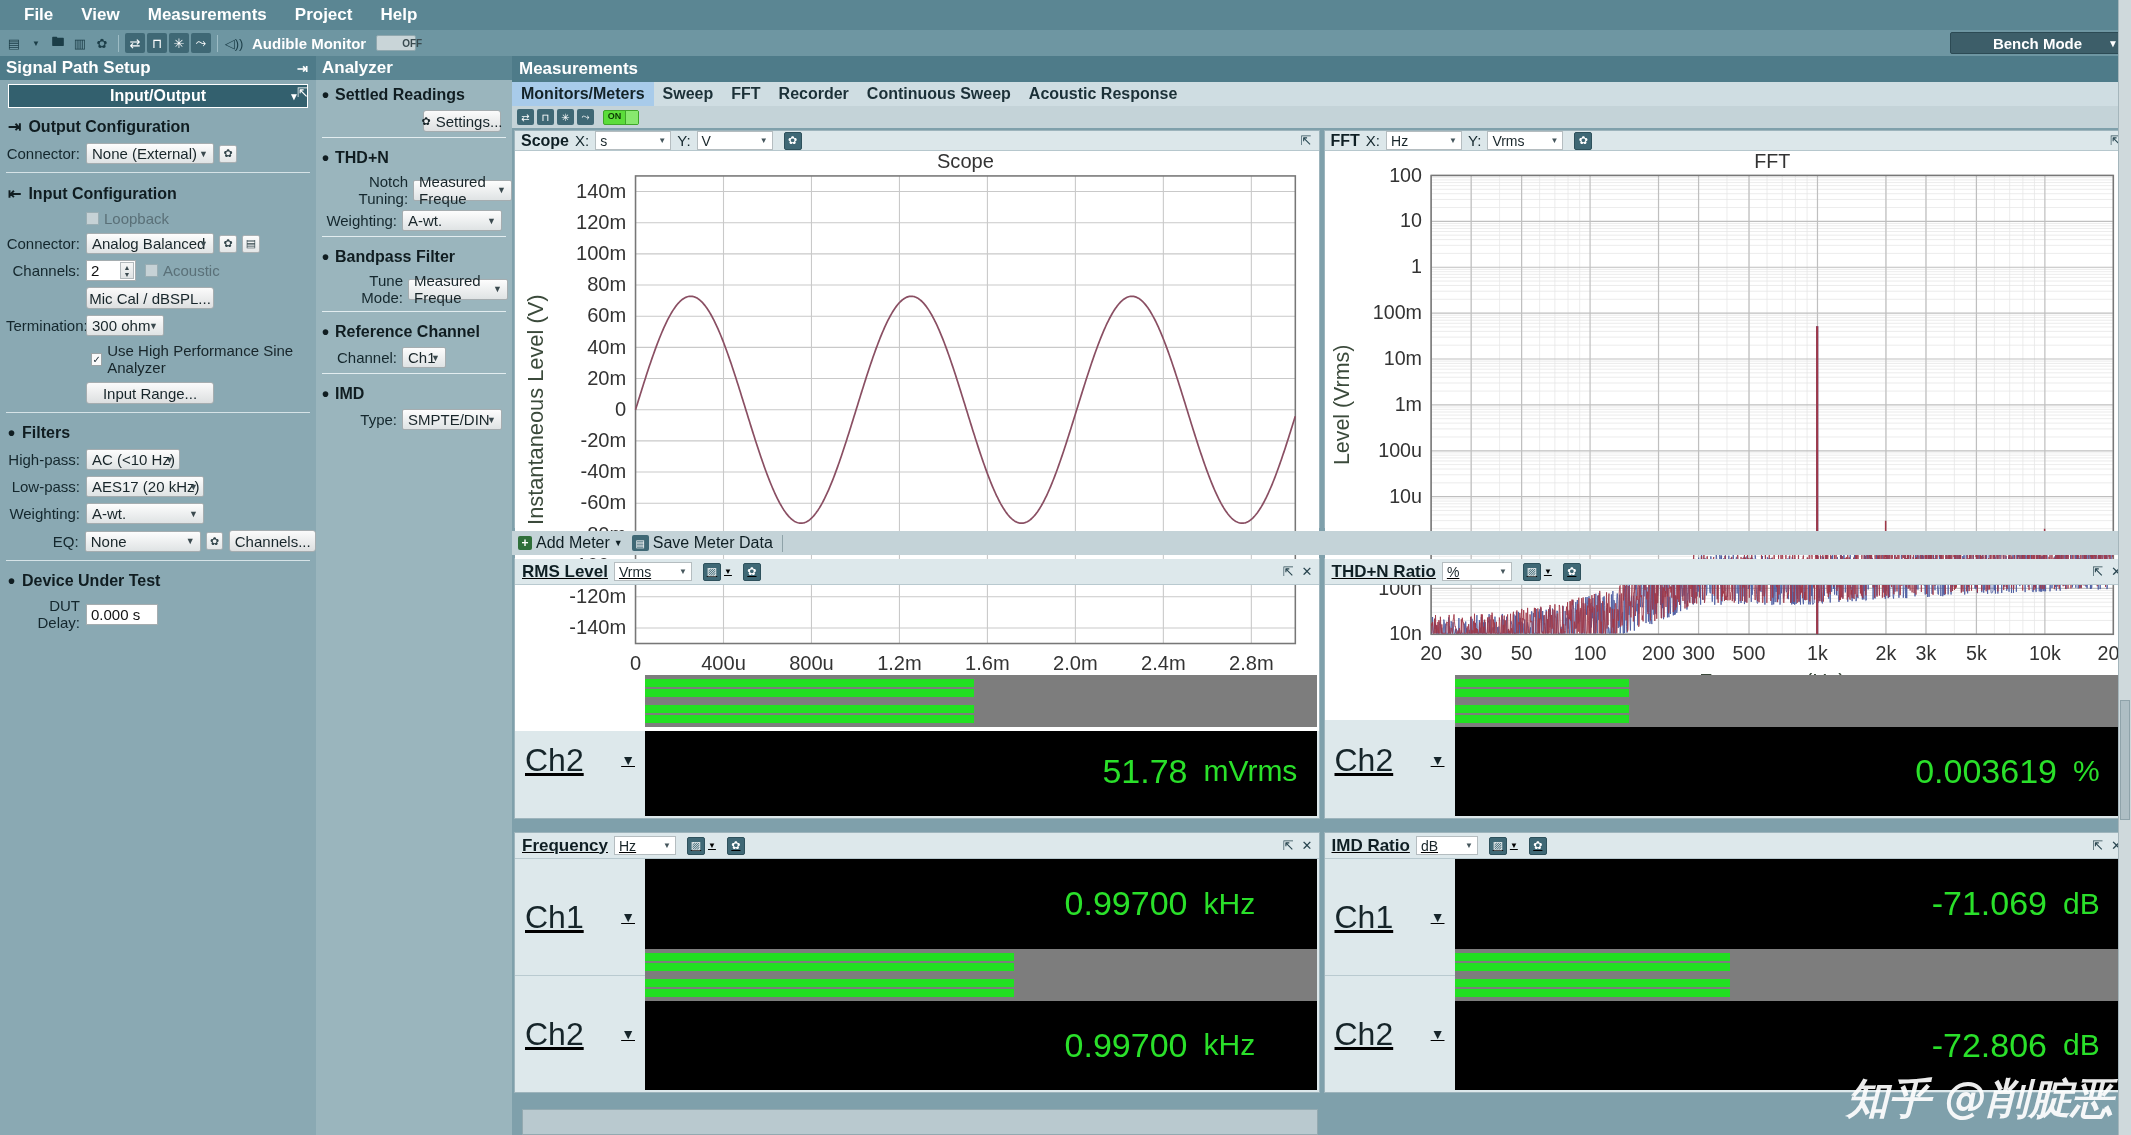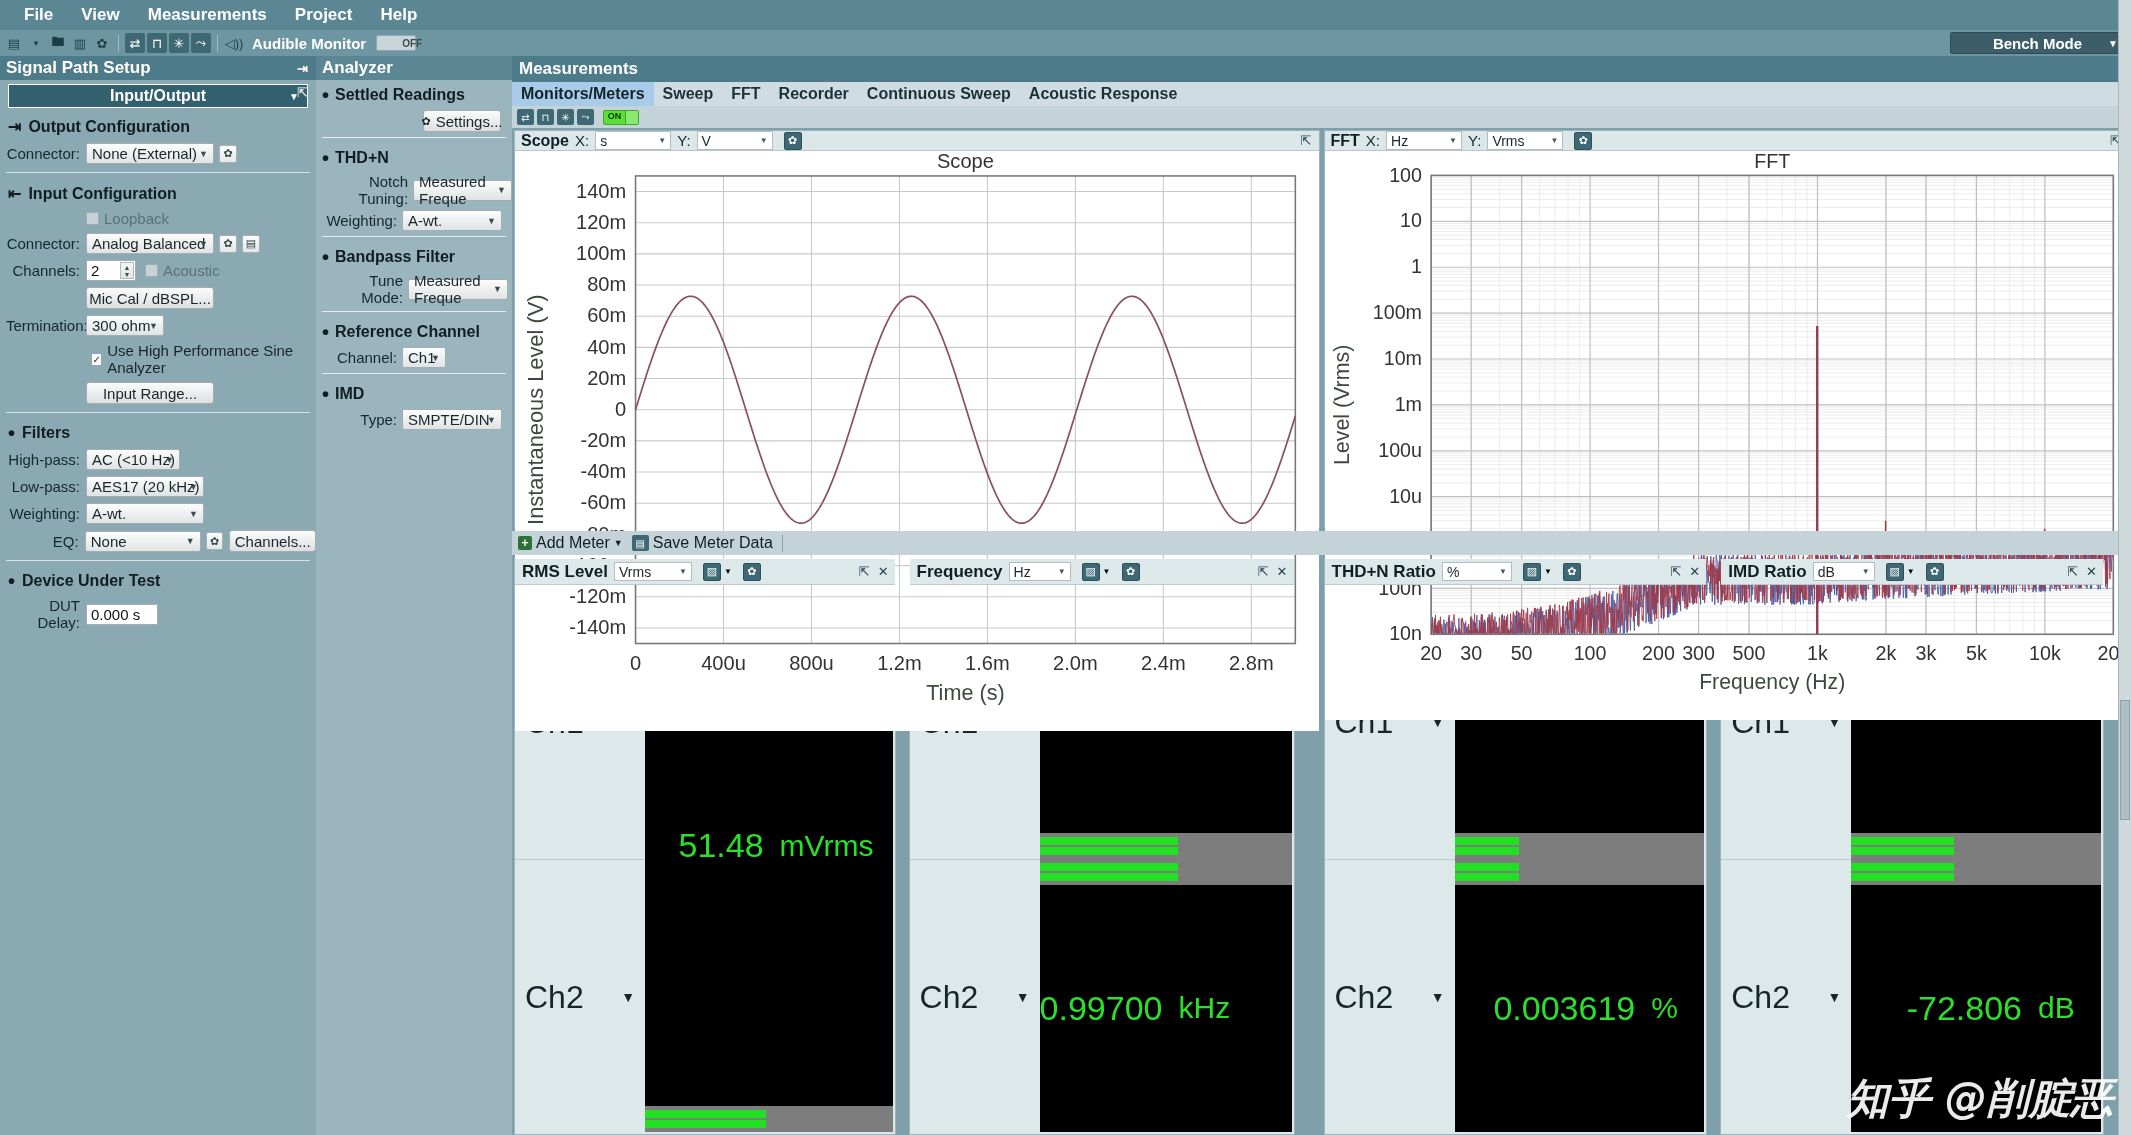--- a/index.html
+++ b/index.html
@@ -185,21 +185,21 @@
     height:24px; background:#c4d3d8; display:flex; align-items:center; gap:9px;
     padding-left:6px; font-size:16px; color:#0f1f24; margin-top:3px; position:relative;
   }
   .meter-bar .item { display:flex; align-items:center; gap:4px; }
   .mb-sep { width:1px; height:17px; background:#8ea2a8; }
   .plus-ico {
     width:14px;height:14px;background:#2f6f3a;color:#fff;font-size:12px;font-weight:bold;
     display:flex;align-items:center;justify-content:center;border-radius:2px;
   }
   .meters { display:flex; flex:1; gap:4px; padding:3px 2px 0 2px; min-height:0;}
-  .mcol { flex:1; display:flex; gap:13px; min-width:0;}
+  .mcol { flex:1; display:flex; flex-direction:column; gap:13px; min-width:0;text-decoration:underline;}
   .meterbox { background:#dde8eb; border:1px solid #9db4bc; display:flex; flex-direction:column; flex:1; min-height:0;}
   .meter-head {
     height:26px; display:flex; align-items:center; gap:6px; padding-left:7px;
     background:#dde8eb; border-bottom:1px solid #b8c9cf; position:relative;
   }
   .meter-head .mname { font-weight:bold; font-size:17px; color:#0f1f24; }
   .meter-head .right { position:absolute; right:6px; display:flex; gap:8px; align-items:center;
     font-size:13px; color:#28454f; }
   .meter-body { flex:1; display:flex; min-height:0; }
   .chlabels { width:130px; display:flex; flex-direction:column; }
@@ -840,20 +840,34 @@
                 </div>
                 <div class="bars">
                   <div class="bar">
                       <i style="width: 49%;"></i>
                     </div>
                   <div class="bar">
                       <i style="width: 49%;"></i>
                     </div>
                 </div>
               </div>
+              <div class="rd">
+                <div class="bars">
+                  <div class="bar">
+                      <i style="width: 49%;"></i>
+                    </div>
+                  <div class="bar">
+                      <i style="width: 49%;"></i>
+                    </div>
+                </div>
+                <div class="digits">
+                  <span>51.78</span>
+                  <span class="unit">mVrms</span>
+                </div>
+              </div>
             </div>
           </div>
         </div>
 
         <div class="meterbox">
           <div class="meter-head">
             <span class="mname">Frequency</span>
             <div class="minicombo" style="width:62px">
               <span>Hz</span>
               <span class="car">▼</span>

